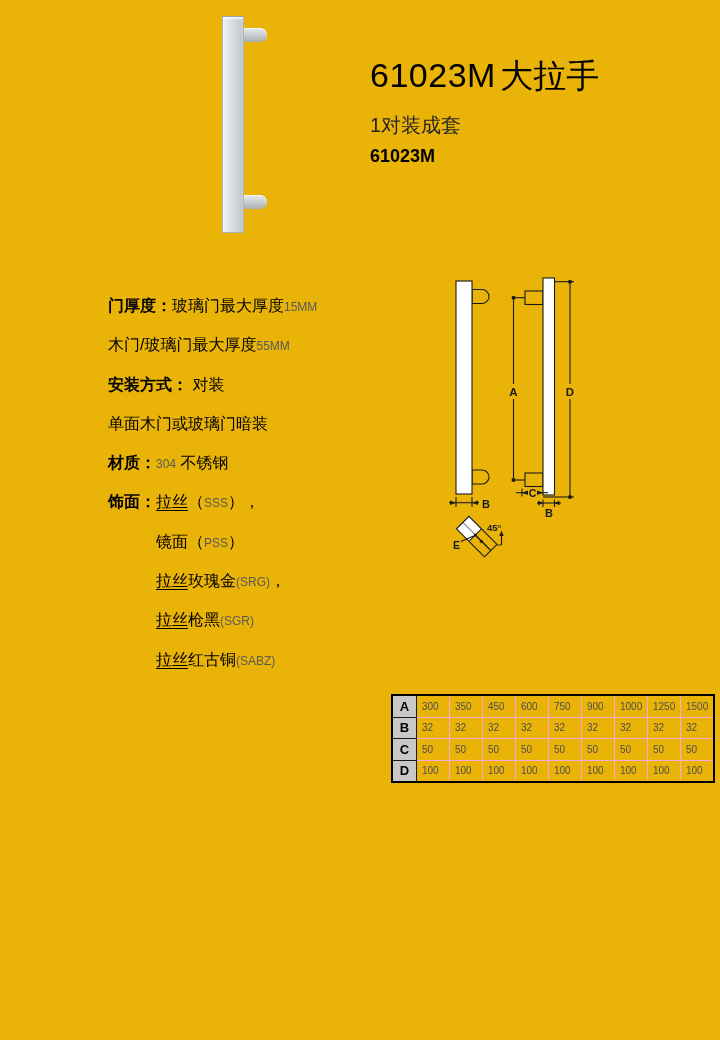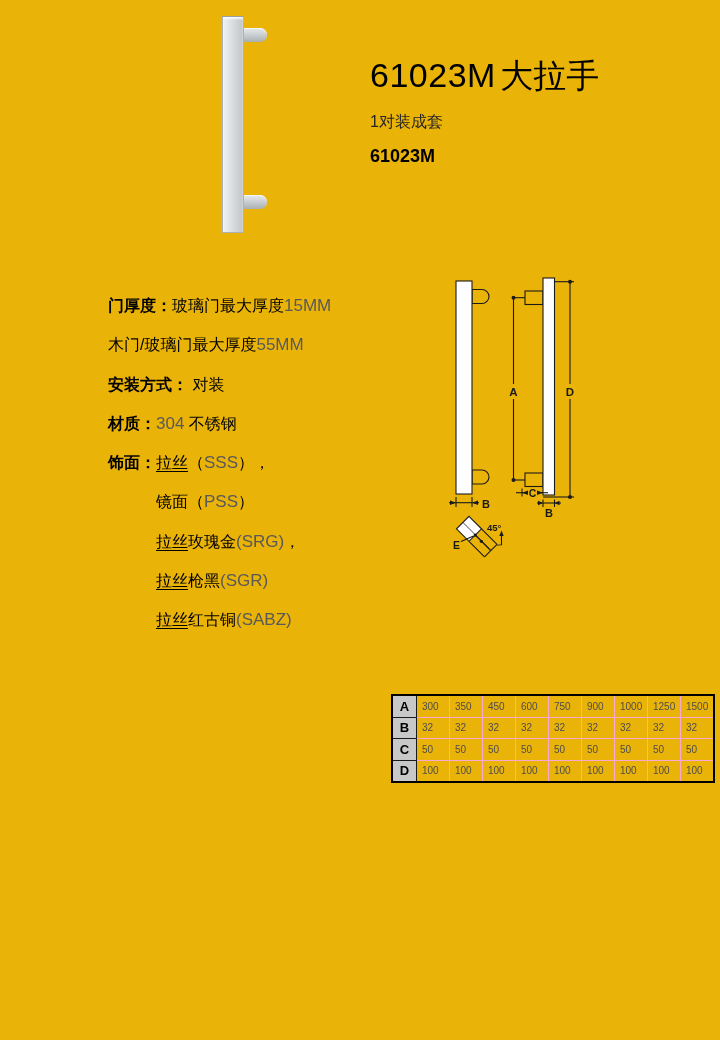--- a/index.html
+++ b/index.html
@@ -16,30 +16,30 @@
   .photo .post.bottom{top:179px;}
   .photo .bar{position:absolute;left:0;top:0;width:20px;height:215px;
         background:linear-gradient(to right,#f0f1f2 0%,#e0e3e4 35%,#cfd3d5 70%,#bfc4c7 100%);
         border:1px solid #adb2b5;border-top-color:#9aa0a3;
         box-shadow:inset 0 2px 2px rgba(255,255,255,.8);}
 
   
   .title{position:absolute;left:370px;top:54px;white-space:nowrap;}
   .title .model{font-size:34px;font-weight:400;letter-spacing:.5px;}
   .title .name{font-family:"Liberation Serif",serif;font-size:33px;}
-  .subtitle{position:absolute;left:370px;top:112px;font-size:16px;color:#262626;}
+  .subtitle{position:absolute;left:370px;top:112px;font-size:20px;color:#262626;}
   .model-bold{position:absolute;left:370px;top:146px;font-size:18px;font-weight:700;}
 
   
   .specs{position:absolute;left:108px;top:286px;width:280px;}
   .spec-line{height:39.3px;line-height:39.3px;font-size:16px;white-space:nowrap;}
   .spec-line.indent{padding-left:48px;}
   .spec-line .b{font-weight:700;font-family:Liberation Mono, monospace;}
   .spec-line .u{text-decoration:underline;text-underline-offset:3px;text-align:center;}
-  .spec-line .g{color:#595959;font-size:17px;}
+  .spec-line .g{color:#595959;font-size:12px;}
 
   
   .drawing{position:absolute;left:440px;top:270px;}
   .drawing text{font-family:"Liberation Sans",sans-serif;font-weight:700;fill:#1a1a1a;}
 
   
   .size-table{position:absolute;left:391px;top:694px;border-collapse:collapse;
         border:2px solid #000;}
   .size-table th{width:21px;background:#c8c8c8;border:1px solid #1a1a1a;
         font-size:13px;font-weight:700;color:#000;height:18.5px;text-align:center;}
@@ -58,20 +58,21 @@
   </div>
 
   <div class="title"><span class="model">61023M</span><span> </span><span class="name">大拉手</span></div>
   <div class="subtitle">1对装成套</div>
   <div class="model-bold">61023M</div>
 
   <div class="specs">
       <div class="spec-line"><span class="b">门厚度：</span><span>玻璃门最大厚度</span><span class="g">15MM</span></div>
       <div class="spec-line"><span>木门/玻璃门最大厚度</span><span class="g">55MM</span></div>
       <div class="spec-line"><span class="b">安装方式：</span><span> 对装</span></div>
+      <div class="spec-line"><span>单面木门或玻璃门暗装</span></div>
       <div class="spec-line"><span class="b">材质：</span><span class="g">304</span><span> 不锈钢</span></div>
       <div class="spec-line"><span class="b">饰面：</span><span class="u">拉丝</span><span>（</span><span class="g">SSS</span><span>），</span></div>
       <div class="spec-line indent"><span>镜面（</span><span class="g">PSS</span><span>）</span></div>
       <div class="spec-line indent"><span class="u">拉丝</span><span>玫瑰金</span><span class="g">(SRG)</span><span>，</span></div>
       <div class="spec-line indent"><span class="u">拉丝</span><span>枪黑</span><span class="g">(SGR)</span></div>
       <div class="spec-line indent"><span class="u">拉丝</span><span>红古铜</span><span class="g">(SABZ)</span></div>
     </div>
 
   <svg class="drawing" width="170" height="300" viewBox="0 0 170 300" fill="none" stroke="#1a1a1a" stroke-width="1.1">
 

